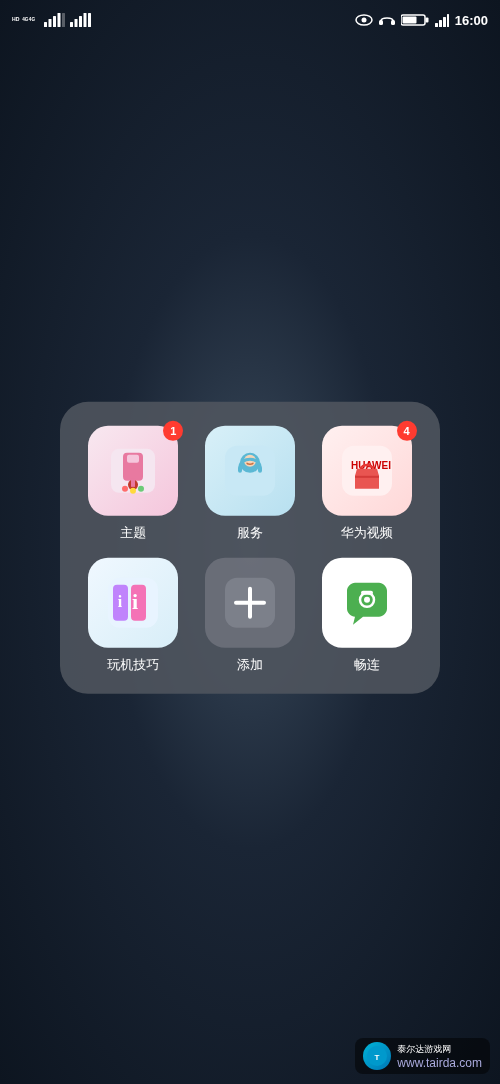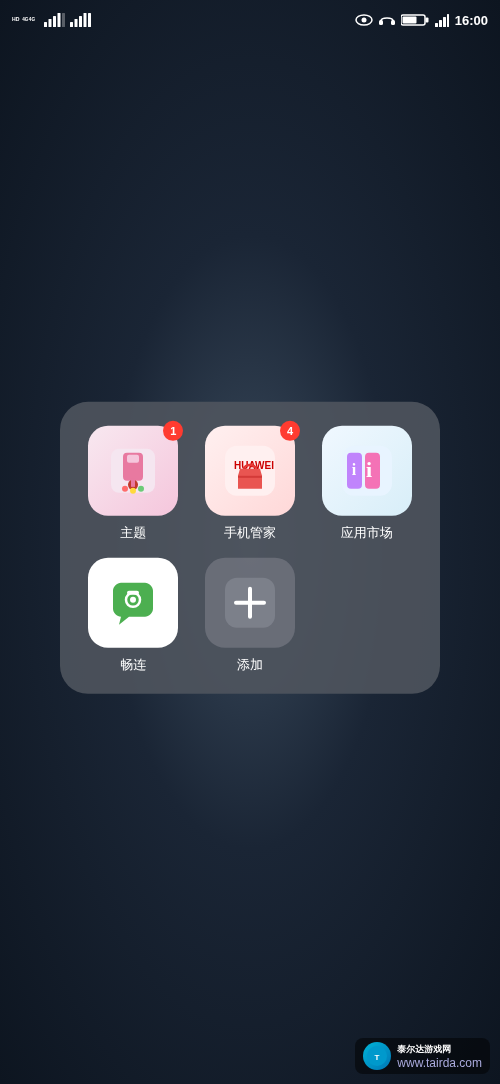--- a/index.html
+++ b/index.html
@@ -282,97 +282,116 @@
 
             <circle cx="22" cy="48" r="3" fill="#ff6b6b"></circle>
             <circle cx="30" cy="50" r="3" fill="#ffd93d"></circle>
             <circle cx="38" cy="48" r="3" fill="#6bcb77"></circle>
           </svg>
         </div>
       </div>
       <span class="app-label">主题</span>
     </div>
 
+    <div class="app-item">
+      <div class="app-icon-wrapper">
+        <div class="app-icon icon-service">
+          <svg width="60" height="60" viewBox="0 0 60 60">
+            <rect x="5" y="5" width="50" height="50" rx="12" fill="#c8e8f5"></rect>
+
+            <circle cx="30" cy="22" r="10" fill="#5bb8d4"></circle>
+            <circle cx="30" cy="20" r="6" fill="#f5d5b8"></circle>
+
+            <path d="M20 26 C20 16 40 16 40 26" fill="none" stroke="#5bb8d4" stroke-width="3"></path>
+            <rect x="18" y="25" width="4" height="7" rx="2" fill="#5bb8d4"></rect>
+            <rect x="38" y="25" width="4" height="7" rx="2" fill="#5bb8d4"></rect>
+
+            <path d="M27 22 C27 24 33 24 33 22" fill="none" stroke="#c87040" stroke-width="1.5"></path>
+          </svg>
+        </div>
+      </div>
+      <span class="app-label">服务</span>
+    </div>
 
     <div class="app-item">
       <div class="app-icon-wrapper">
         <div class="badge">4</div>
         <div class="app-icon icon-appmarket">
           <svg width="60" height="60" viewBox="0 0 60 60">
             <rect x="5" y="5" width="50" height="50" rx="12" fill="#fff0f0"></rect>
 
             <text x="14" y="28" font-size="10" font-weight="bold" fill="#cc0000" font-family="Arial">HUAWEI</text>
 
             <path d="M18 35 L20 28 L40 28 L42 35 L42 48 L18 48 Z" fill="#e53935" opacity="0.85"></path>
             <path d="M24 28 C24 23 36 23 36 28" fill="none" stroke="#e53935" stroke-width="2.5"></path>
             <rect x="18" y="35" width="24" height="2" fill="#c62828" opacity="0.6"></rect>
           </svg>
         </div>
       </div>
-      <span class="app-label">手机管家</span>
+      <span class="app-label">华为视频</span>
     </div>
 
     <div class="app-item">
       <div class="app-icon-wrapper">
         <div class="app-icon icon-tips">
           <svg width="60" height="60" viewBox="0 0 60 60">
 
             <rect x="5" y="5" width="50" height="50" rx="12" fill="#e8f4ff"></rect>
 
             <rect x="10" y="12" width="15" height="36" rx="4" fill="#c084fc"></rect>
 
             <rect x="28" y="12" width="15" height="36" rx="4" fill="#f472b6"></rect>
 
             <text x="32" y="36" font-size="22" font-weight="bold" fill="white" font-family="serif" text-anchor="middle">i</text>
             <text x="17" y="34" font-size="16" font-weight="bold" fill="white" font-family="serif" text-anchor="middle">i</text>
           </svg>
         </div>
       </div>
-      <span class="app-label">应用市场</span>
-    </div>
-
-
+      <span class="app-label">玩机技巧</span>
+    </div>
+
+
+
+    <div class="app-item">
+      <div class="app-icon-wrapper">
+        <div class="app-icon icon-add">
+          <svg width="60" height="60" viewBox="0 0 60 60">
+            <rect x="5" y="5" width="50" height="50" rx="12" fill="rgba(160,162,175,0.35)"></rect>
+            <line x1="30" y1="16" x2="30" y2="44" stroke="white" stroke-width="4" stroke-linecap="round"></line>
+            <line x1="16" y1="30" x2="44" y2="30" stroke="white" stroke-width="4" stroke-linecap="round"></line>
+          </svg>
+        </div>
+      </div>
+      <span class="app-label">添加</span>
+    </div>
 
     <div class="app-item">
       <div class="app-icon-wrapper">
         <div class="app-icon icon-smooth">
           <svg width="60" height="60" viewBox="0 0 60 60">
             <rect x="5" y="5" width="50" height="50" rx="12" fill="white"></rect>
 
             <path d="M10 18 C10 14 14 10 18 10 L42 10 C46 10 50 14 50 18 L50 36 C50 40 46 44 42 44 L26 44 L16 52 L18 44 L18 44 C14 44 10 40 10 36 Z" fill="#4caf50"></path>
 
             <circle cx="30" cy="27" r="7" fill="none" stroke="white" stroke-width="2.5"></circle>
             <circle cx="30" cy="27" r="3" fill="white"></circle>
             <rect x="24" y="18" width="12" height="4" rx="2" fill="white"></rect>
           </svg>
         </div>
       </div>
       <span class="app-label">畅连</span>
-    </div>
-
-    <div class="app-item">
-      <div class="app-icon-wrapper">
-        <div class="app-icon icon-add">
-          <svg width="60" height="60" viewBox="0 0 60 60">
-            <rect x="5" y="5" width="50" height="50" rx="12" fill="rgba(160,162,175,0.35)"></rect>
-            <line x1="30" y1="16" x2="30" y2="44" stroke="white" stroke-width="4" stroke-linecap="round"></line>
-            <line x1="16" y1="30" x2="44" y2="30" stroke="white" stroke-width="4" stroke-linecap="round"></line>
-          </svg>
-        </div>
-      </div>
-      <span class="app-label">添加</span>
     </div>
 
   </div>
 </div>
 
 <div class="watermark">
   <div class="watermark-logo">
     <svg width="22" height="22" viewBox="0 0 22 22">
       <circle cx="11" cy="11" r="10" fill="#0099cc"></circle>
       <text x="11" y="15" font-size="8" fill="white" text-anchor="middle" font-weight="bold">T</text>
     </svg>
   </div>
   <div>
-    <div style="color:white;font-size:9px;font-weight:bold;">泰尔达游戏网</div>
+    <div style="color:white;font-size:9px;font-weight:normal;">泰尔达游戏网</div>
     <div style="color:#aad;font-size:12px;">www.tairda.com</div>
   </div>
 </div>
 
 </body></html>

